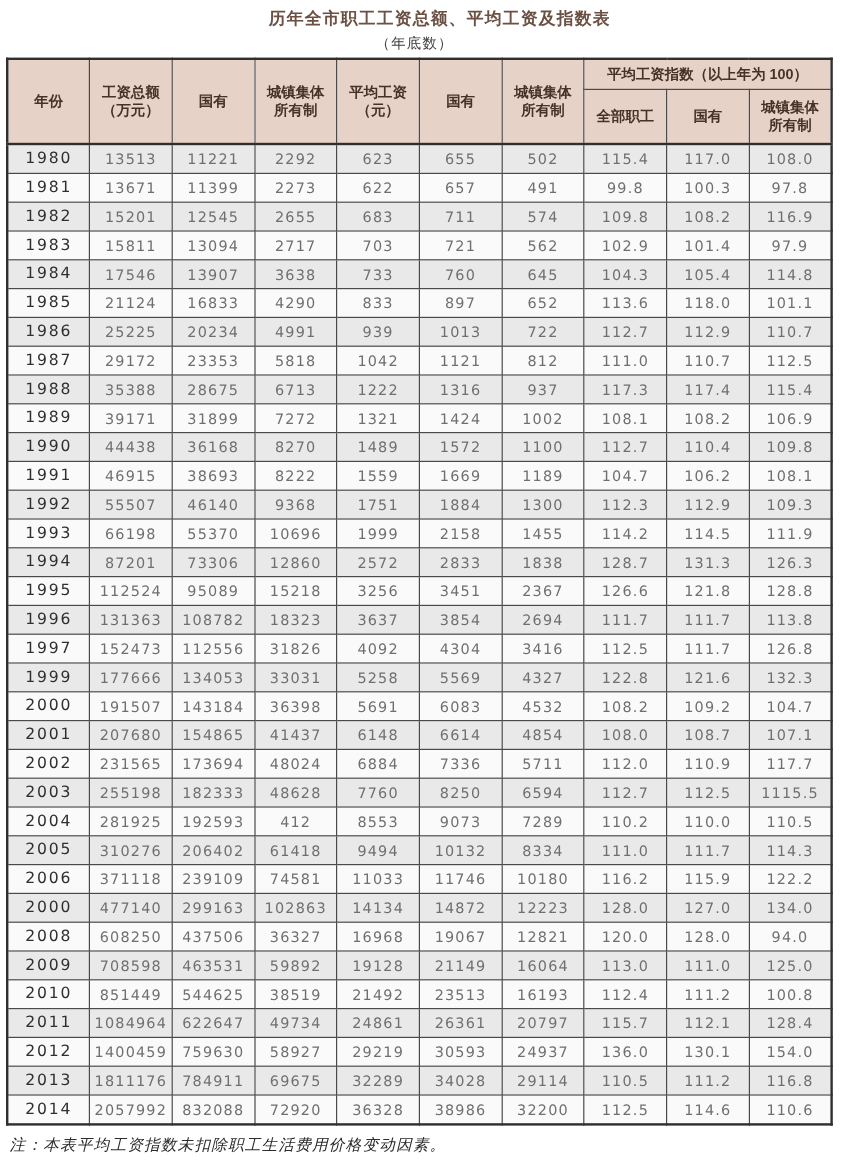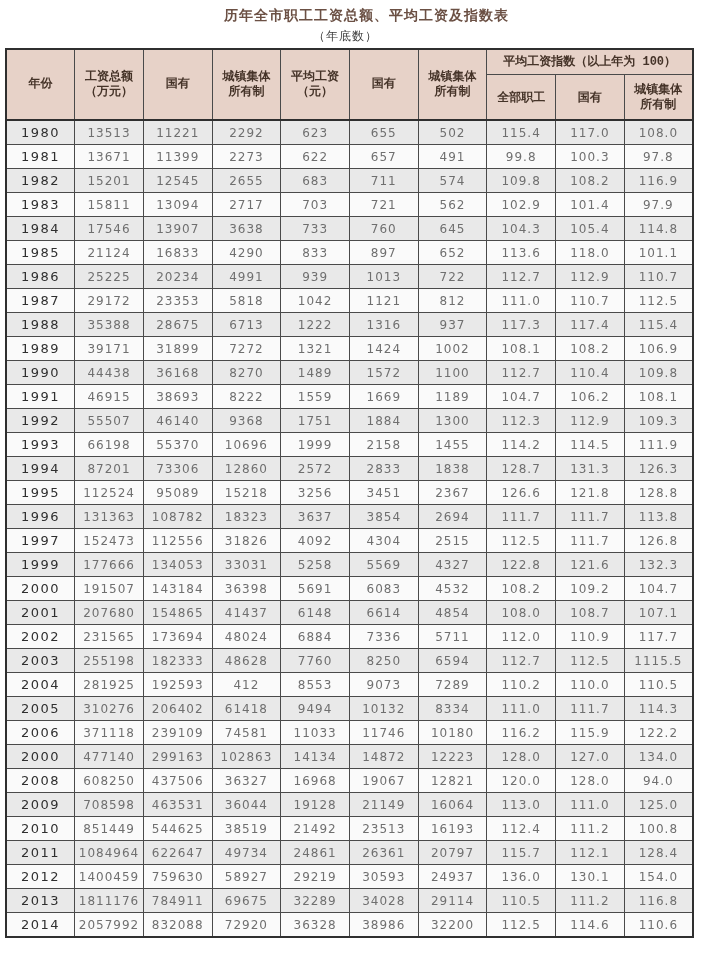--- a/index.html
+++ b/index.html
@@ -41,21 +41,21 @@
   }
   thead { border-bottom:2px solid var(--border_dark,#2f2f2f); }
   thead th {
     background:var(--header_bg,#e7d2c8);
     font-size:12px;
     font-weight:bold;
     color:#453328;
     white-space:pre-line;
     line-height:15px;
   }
-  thead tr.tier1 th { height:24px;font-family:Liberation Mono, monospace; }
+  thead tr.tier1 th { height:24px; }
   thead tr.tier2 th { height:44px; }
   thead th.span2 { height:68px; }
   tbody td {
     height:23px;
     font-size:12px;
     color:var(--num_color,#6f6f6f);
     letter-spacing:1px;
     font-family:"DejaVu Sans", sans-serif;
   }
   tbody td.year-cell {
@@ -324,21 +324,21 @@
           <td class="value-cell">111.7</td>
           <td class="value-cell">113.8</td>
         </tr>
         <tr>
           <td class="year-cell">1997</td>
           <td class="value-cell">152473</td>
           <td class="value-cell">112556</td>
           <td class="value-cell">31826</td>
           <td class="value-cell">4092</td>
           <td class="value-cell">4304</td>
-          <td class="value-cell">2515</td>
+          <td class="value-cell">3416</td>
           <td class="value-cell">112.5</td>
           <td class="value-cell">111.7</td>
           <td class="value-cell">126.8</td>
         </tr>
         <tr>
           <td class="year-cell">1999</td>
           <td class="value-cell">177666</td>
           <td class="value-cell">134053</td>
           <td class="value-cell">33031</td>
           <td class="value-cell">5258</td>
@@ -453,21 +453,21 @@
           <td class="value-cell">19067</td>
           <td class="value-cell">12821</td>
           <td class="value-cell">120.0</td>
           <td class="value-cell">128.0</td>
           <td class="value-cell">94.0</td>
         </tr>
         <tr>
           <td class="year-cell">2009</td>
           <td class="value-cell">708598</td>
           <td class="value-cell">463531</td>
-          <td class="value-cell">36044</td>
+          <td class="value-cell">59892</td>
           <td class="value-cell">19128</td>
           <td class="value-cell">21149</td>
           <td class="value-cell">16064</td>
           <td class="value-cell">113.0</td>
           <td class="value-cell">111.0</td>
           <td class="value-cell">125.0</td>
         </tr>
         <tr>
           <td class="year-cell">2010</td>
           <td class="value-cell">851449</td>
@@ -524,14 +524,15 @@
           <td class="value-cell">36328</td>
           <td class="value-cell">38986</td>
           <td class="value-cell">32200</td>
           <td class="value-cell">112.5</td>
           <td class="value-cell">114.6</td>
           <td class="value-cell">110.6</td>
         </tr>
       </tbody>
   </table>
 
+  <div class="footnote">注：本表平均工资指数未扣除职工生活费用价格变动因素。</div>
 
 </div>
 
 </body></html>

